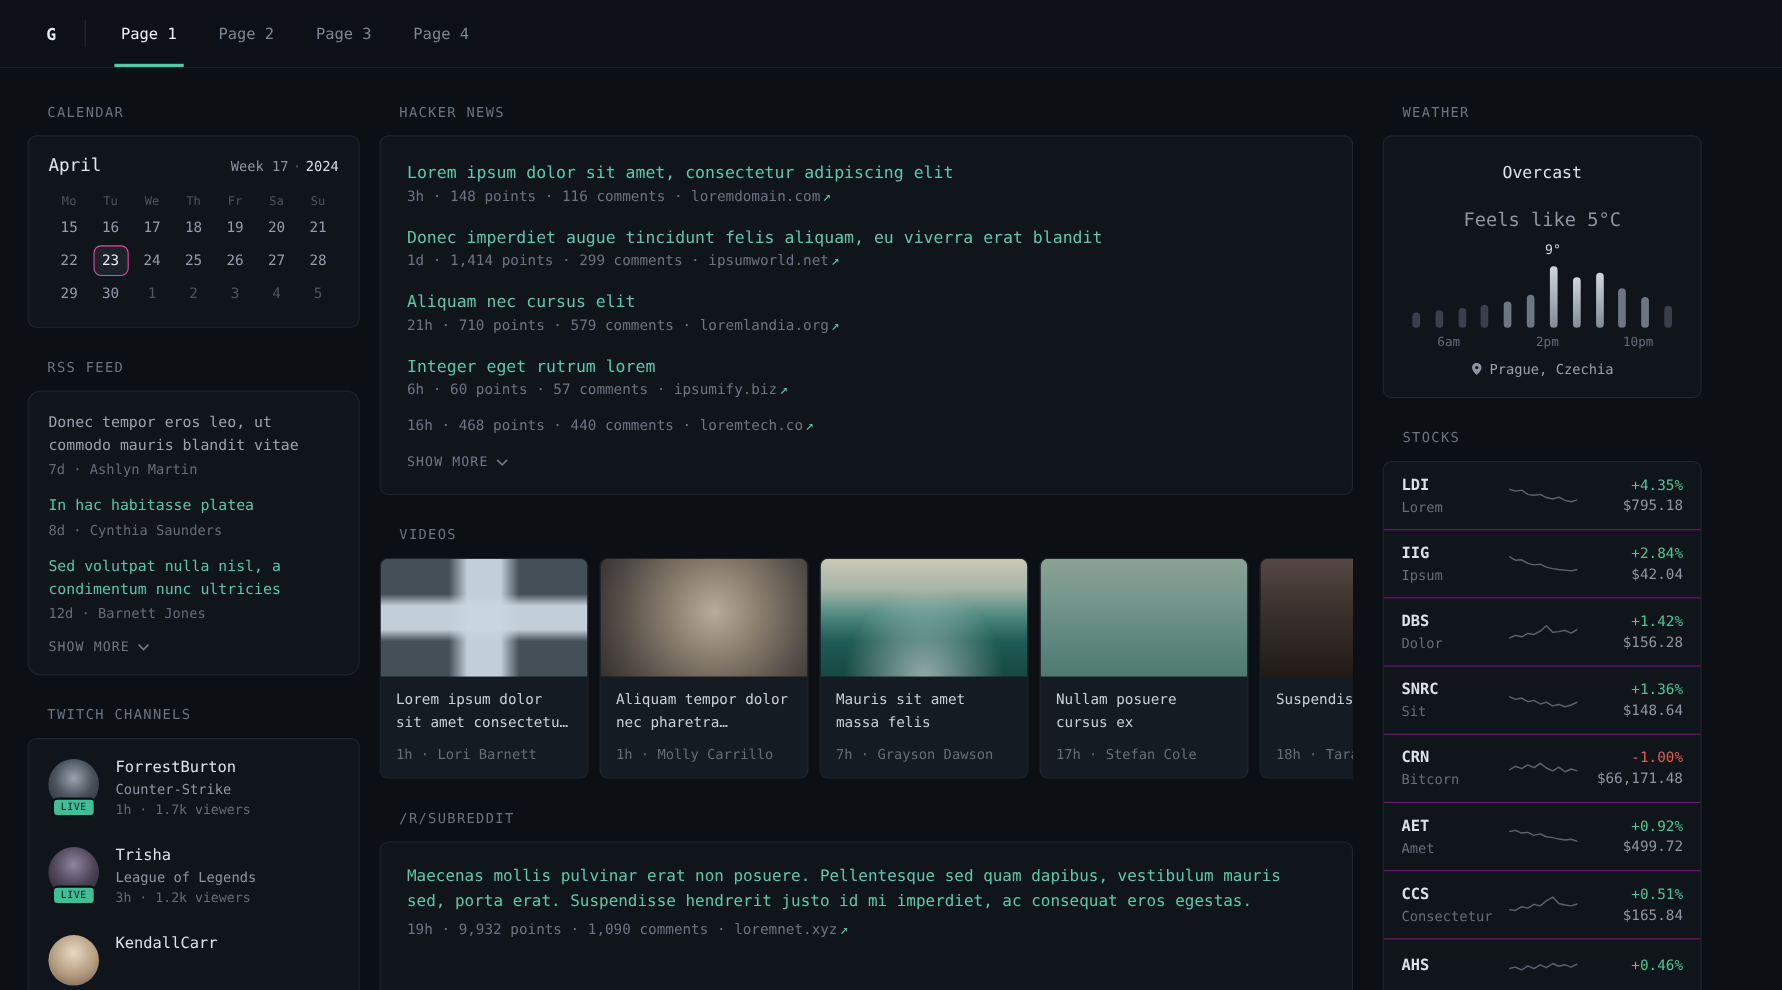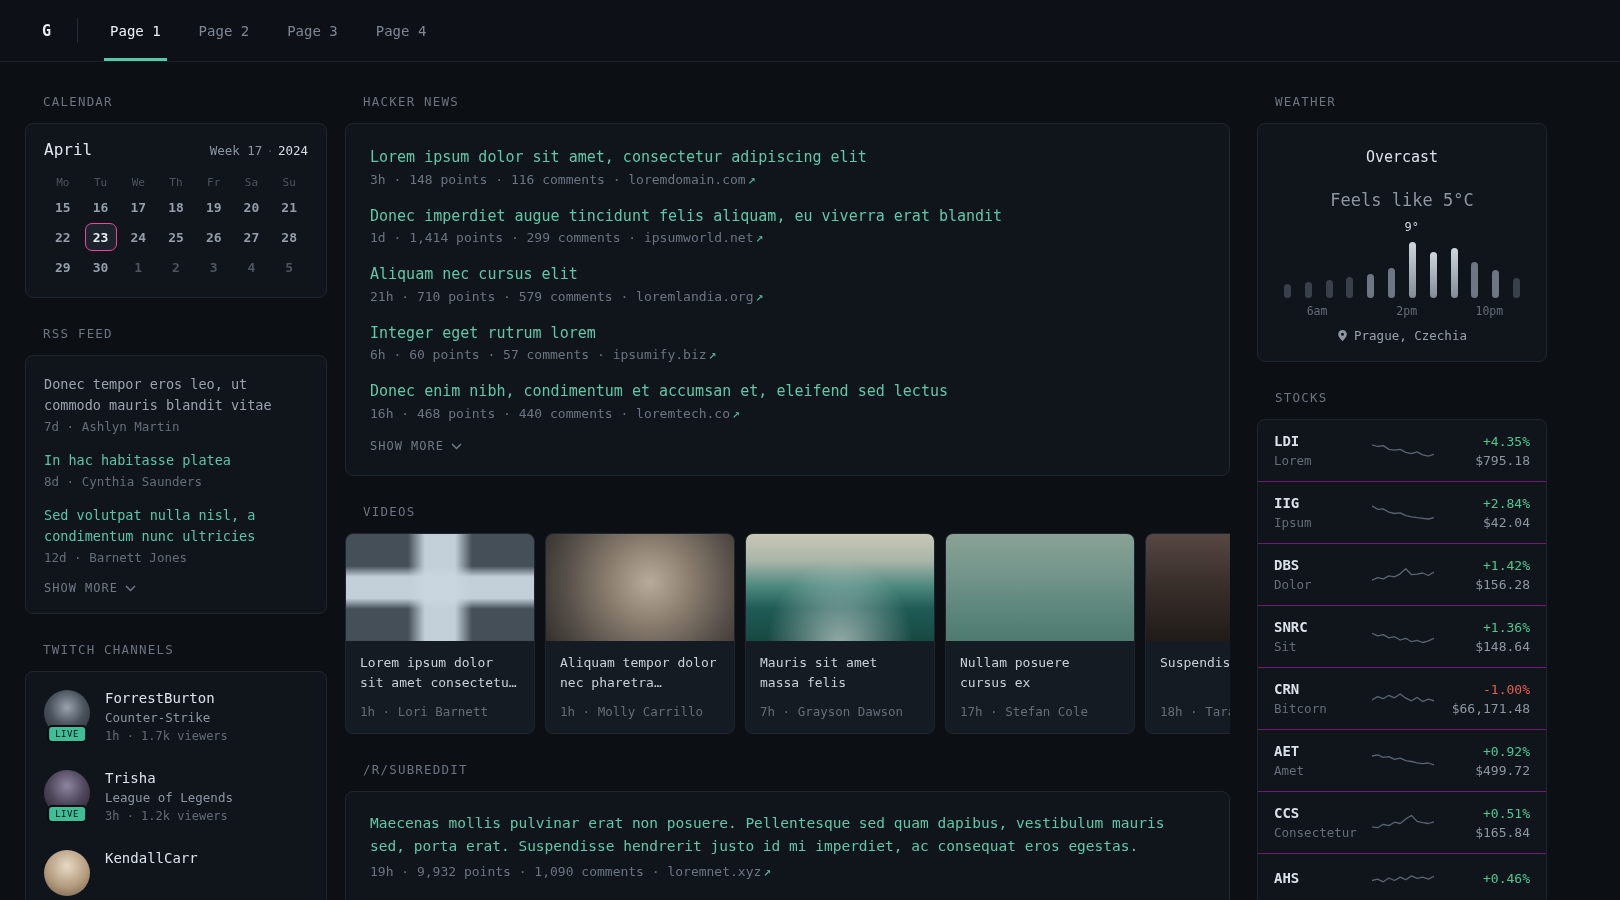--- a/index.html
+++ b/index.html
@@ -45,30 +45,30 @@
 
   
   .calendar-card { padding:16px 18px; }
   .cal-head { display:flex; justify-content:space-between; align-items:baseline; margin-bottom:12px; }
   .cal-month { font-size:16px; color:#e0e6ed; }
   .cal-week { font-size:12.5px; color:#8b95a0; }
   .cal-week .sep { color:#4c545e; padding:0 4px; }
   .cal-week .year { color:#d6dce3; }
   .cal-grid { display:grid; grid-template-columns:repeat(7,1fr); row-gap:2px; }
   .cal-dow div { height:22px; display:flex; align-items:center; justify-content:center; font-size:11px; color:#4c545e; }
-  .cal-cell { height:28px; display:flex; align-items:center; justify-content:center; font-size:13px; color:#949daa;font-weight:bold; }
+  .cal-cell { height:28px; display:flex; align-items:center; justify-content:center; font-size:13px; color:#949daa; }
   .cal-cell.dim { color:#4c545e; }
   .cal-cell.selected {
     justify-self:center; width:32px;
     background:#1c232c; border:1px solid #ec4899; border-radius:7px;
     color:#e8edf2;
   }
 
   
-  .rss-card { padding:18px; }
+  .rss-card { padding:18px;border-radius:12px; }
   .feed-item { margin-bottom:16px; }
   .feed-title { display:block; font-size:13.5px; line-height:1.55; color:#57c7a5; }
   .feed-title.read { color:#9aa3ae; }
   .feed-meta { font-size:12.5px; color:#646d78; margin-top:3px; }
 
   .show-more {
     display:flex; align-items:center; gap:7px; margin-top:4px;
     font-size:12px; letter-spacing:1px; color:#6f7985; cursor:pointer;
   }
   .show-more svg { margin-top:1px; }
@@ -302,21 +302,20 @@
         </div>
         <div class="hn-item">
           <a class="hn-title">Aliquam nec cursus elit</a>
           <div class="meta-line"><span>21h · 710 points · 579 comments · loremlandia.org</span><span class="arrow">↗</span></div>
         </div>
         <div class="hn-item">
           <a class="hn-title">Integer eget rutrum lorem</a>
           <div class="meta-line"><span>6h · 60 points · 57 comments · ipsumify.biz</span><span class="arrow">↗</span></div>
         </div>
         <div class="hn-item">
-          <a class="hn-title">Donec enim nibh, condimentum et accumsan et, eleifend sed lectus</a>
           <div class="meta-line"><span>16h · 468 points · 440 comments · loremtech.co</span><span class="arrow">↗</span></div>
         </div>
         <div class="show-more">
           <span>SHOW MORE</span>
           <svg width="11" height="7" viewBox="0 0 11 7">
               <polyline points="1,1 5.5,5.5 10,1" fill="none" stroke="#6f7985" stroke-width="1.5"></polyline>
             </svg>
         </div>
       </div>
     </section>

